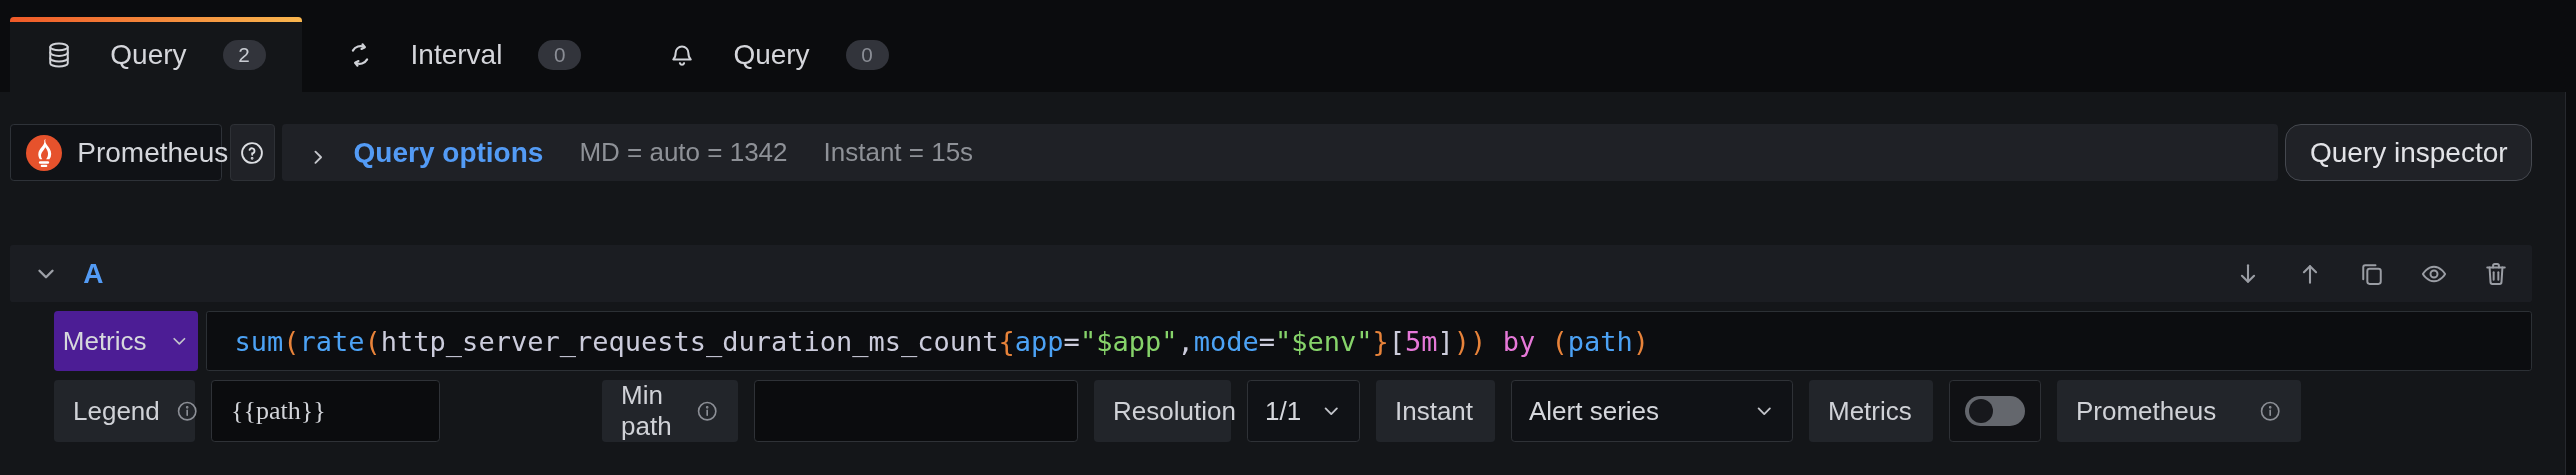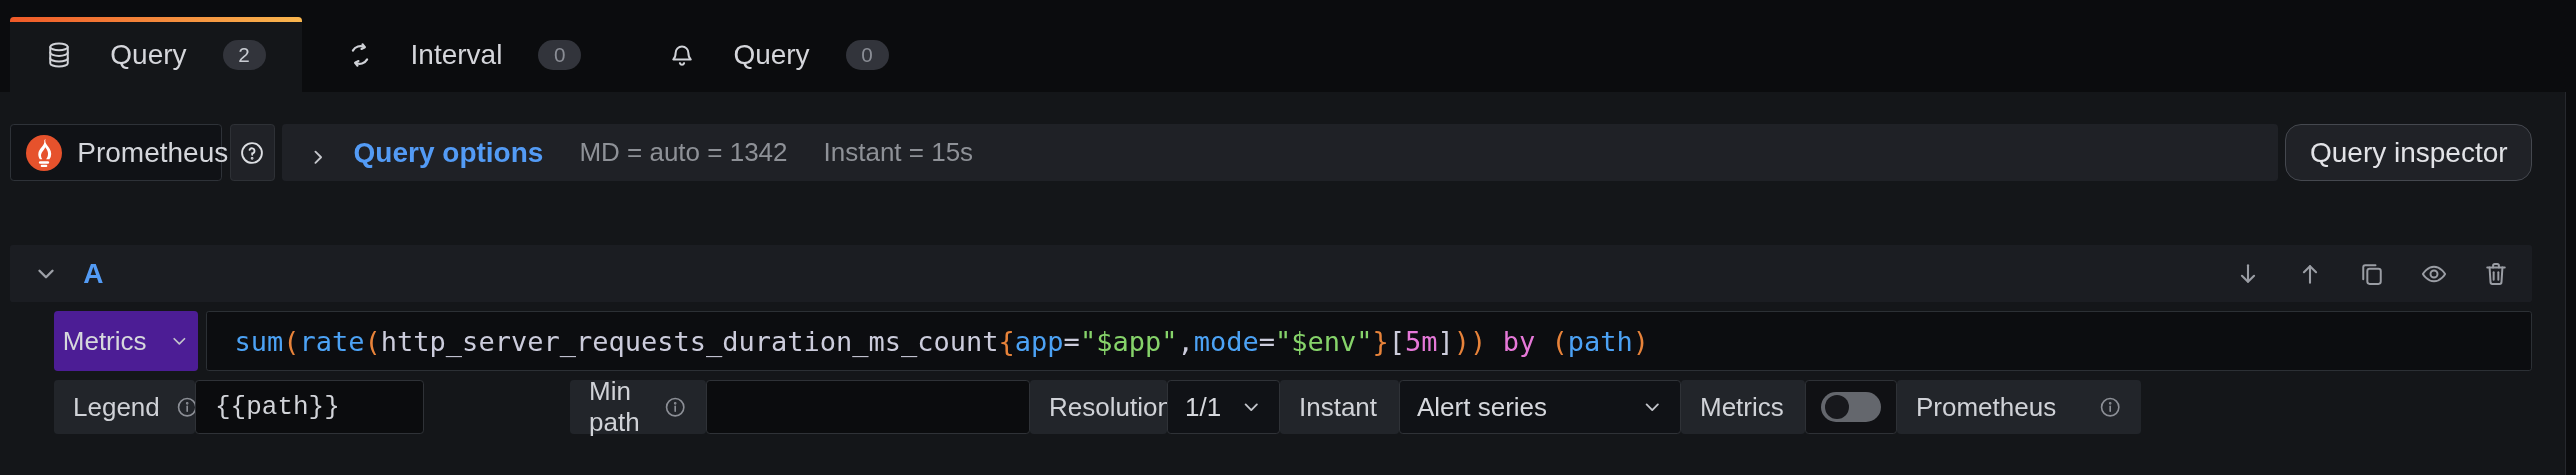--- a/index.html
+++ b/index.html
@@ -44,25 +44,25 @@
   
   .metrics-row{top:219px;left:54px;width:2478px;height:60px;gap:7.5px}
   .metrics-btn{width:144px;background:#4c1d95;border-radius:3.8px;display:flex;align-items:center;justify-content:center;gap:22px;font-size:26px;font-weight:500;color:#d6d8dc;cursor:pointer}
   .metrics-btn .chev{width:20.7px;height:20.7px}
   .query-field{flex:1;background:#0c0d10;border:0.9px solid #2c3035;border-radius:2.8px;display:flex;align-items:center;padding:0 28px;
     font-family:"DejaVu Sans Mono",monospace;font-size:27px;white-space:pre;cursor:text}
   .t-kw{color:var(--syntax-keyword)} .t-paren{color:var(--syntax-paren)} .t-name{color:var(--syntax-text)}
   .t-op{color:var(--syntax-text)} .t-str{color:var(--syntax-string)} .t-pink{color:var(--syntax-pink)}
 
   
-  .opts-row{top:288px;left:54px;height:54px;gap:0;align-items:stretch;font-size:26px}
+  .opts-row{top:288px;left:54px;height:62px;gap:16px;align-items:stretch;font-size:26px}
   .chip{background:#22252a;border-radius:3.8px;display:flex;align-items:center;padding:0 19px;gap:15px;color:#d0d2d7;font-weight:500}
   .info{width:24.4px;height:24.4px;color:#8c8f96;margin-left:auto;flex:none;cursor:pointer}
   .w-legend{width:141px}.w-minstep{width:136px;margin-left:146px}.w-res{width:137px}.w-format{width:119px}.w-instant{width:124px}.w-ds{width:244px}
-  .tinput{background:#0b0c0e;border:0.9px solid #2f3237;border-radius:3.8px;color:#d2d4d9;font-size:26px;padding:0 19px;font-family:Liberation Mono, monospace;outline:none}
+  .tinput{background:#0b0c0e;border:0.9px solid #2f3237;border-radius:3.8px;color:#d2d4d9;font-size:26px;padding:0 19px;font-family:Liberation Serif, serif;outline:none}
   .w-path{width:229px}.w-step{width:324px}
   .select{background:#101216;border:0.9px solid #2f3237;border-radius:3.8px;display:flex;align-items:center;padding:0 17px;color:#d6d8dd;cursor:pointer}
   .select .chev{margin-left:auto;width:22.5px;height:22.5px}
   .w-res-sel{width:113px}.w-fmt-sel{width:282px}
   .switch-box{width:92px;background:#101114;border:0.9px solid #2e3136;border-radius:3.8px;display:flex;align-items:center;justify-content:center;cursor:pointer}
   .switch{width:60px;height:30px;border-radius:15px;background:#64676d;position:relative}
   .switch .knob{position:absolute;left:3.8px;top:2.8px;width:24.4px;height:24.4px;border-radius:50%;background:#17181c;transition:left .1s}
 </style>
 </head>
 <body>

